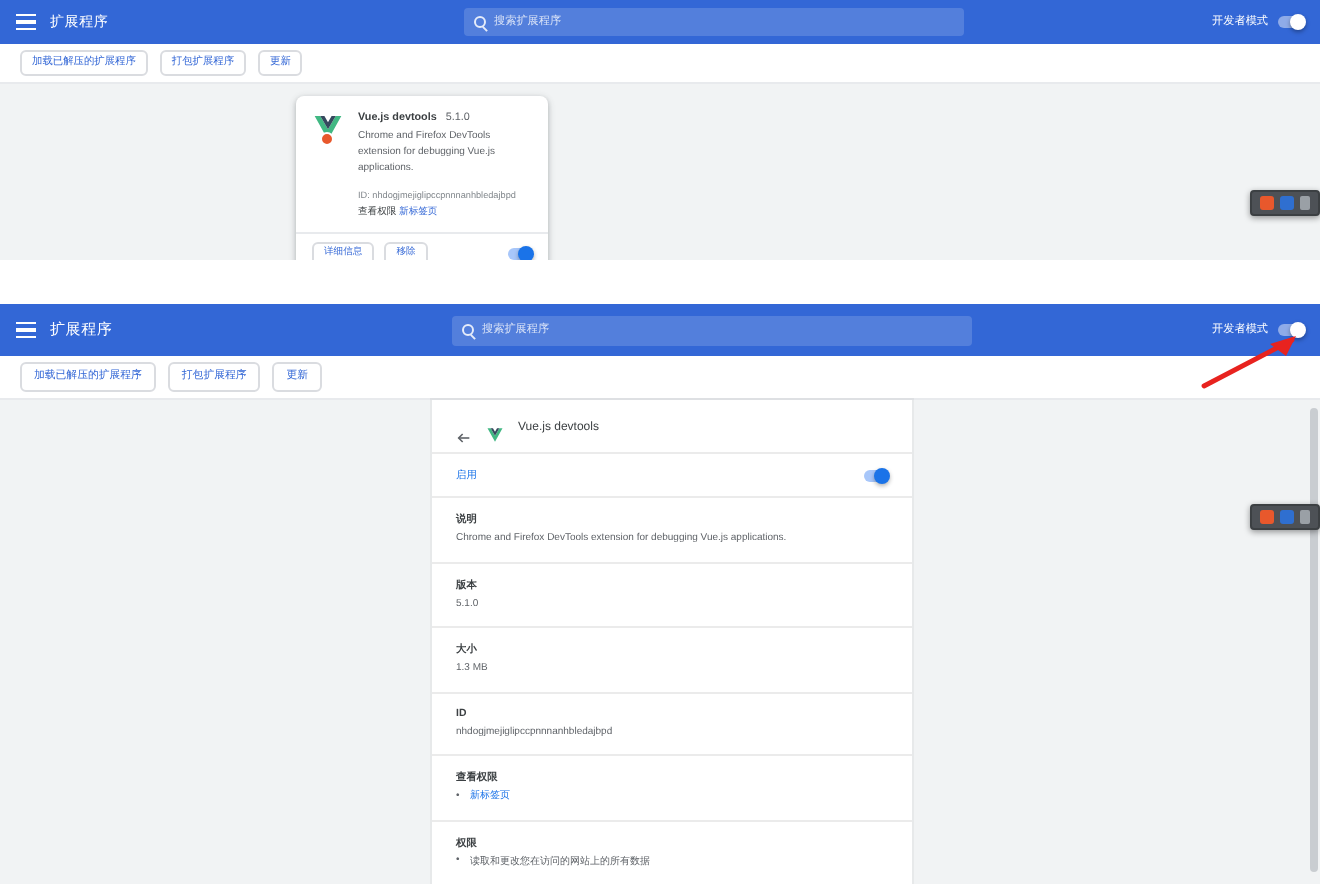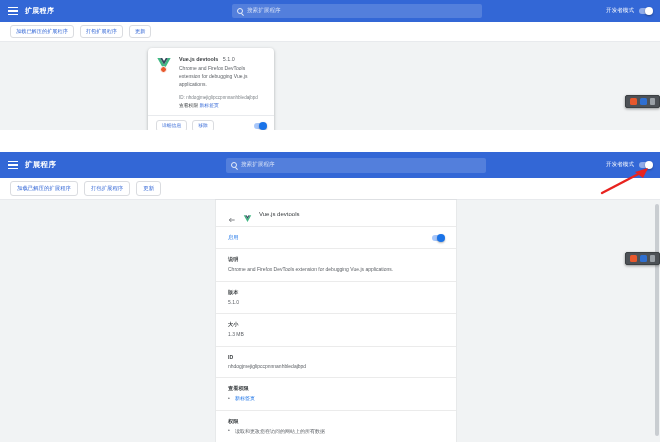--- a/index.html
+++ b/index.html
@@ -19,21 +19,21 @@
   .topbar {
     height:22px; background:#3367d6; display:flex; align-items:center;
     padding:0 8px; position:relative;
   }
   .win-b .topbar { height:26px; }
 
   .hamb { width:10px; height:8px; position:relative; margin-right:7px; flex:none; cursor:pointer; }
   .hamb i { position:absolute; left:0; width:10px; height:1.2px; background:#fff; }
   .hamb i:nth-child(1){top:0}.hamb i:nth-child(2){top:3.4px}.hamb i:nth-child(3){top:6.8px}
 
-  .app-title { color:#fff; font-size:7px; font-weight:bold; letter-spacing:.3px; white-space:nowrap; }
+  .app-title { color:#fff; font-size:7px; font-weight:normal; letter-spacing:.3px; white-space:nowrap; }
   .win-b .app-title { font-size:7.5px; }
 
   .searchbox {
     position:absolute; left:232px; width:250px; height:14px;
     background:rgba(255,255,255,.16); border-radius:2px;
     display:flex; align-items:center; padding:0 5px; gap:4px; cursor:text;
   }
   .win-b .searchbox { left:226px; width:260px; height:15px; }
   .search-ic { width:6px; height:6px; border:1px solid rgba(255,255,255,.85); border-radius:50%; position:relative; flex:none; }
   .search-ic::after { content:""; position:absolute; right:-2.3px; bottom:-1.6px; width:3px; height:1px; background:rgba(255,255,255,.85); transform:rotate(45deg); }

